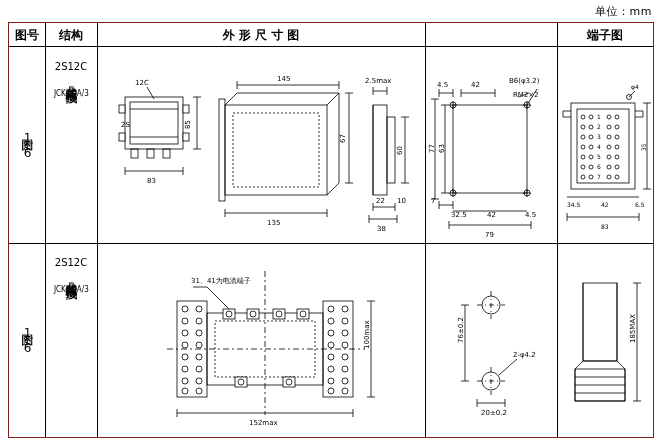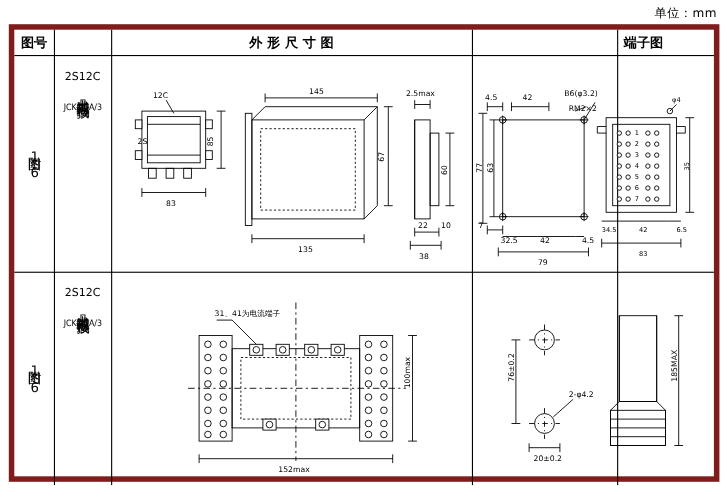--- a/index.html
+++ b/index.html
@@ -12,21 +12,21 @@
     overflow:hidden;
   }
   .unit{
     position:absolute;top:4px;right:10px;
     font-size:11px;
     letter-spacing:0.5px;
   }
   .table{
     position:absolute;left:8px;top:22px;
     width:646px;height:416px;
-    border:5px solid #7f1d1d;
+    border:1px solid #7f1d1d;
     box-sizing:border-box;
   }
   
   .hrow{
     position:absolute;left:0;top:0;width:100%;height:24px;
     border-bottom:1px solid #000;box-sizing:border-box;
   }
   .cell-head{
     position:absolute;top:0;height:24px;
     display:flex;align-items:center;justify-content:center;
@@ -34,21 +34,21 @@
     box-sizing:border-box;
   }
   .vline{position:absolute;top:0;width:0;border-left:1px solid #000;}
   .hline{position:absolute;left:0;width:100%;border-top:1px solid #000;}
 
   
   .c1{left:0;width:36px;}
   .c2{left:36px;width:52px;}
   .c3{left:88px;width:328px;}
   .c4{left:416px;width:132px;}
-  .c5{left:524px;width:96px;text-align:right;}
+  .c5{left:548px;width:96px;text-align:right;}
 
   .rowA{top:24px;height:196px;}
   .rowB{top:220px;height:194px;}
 
   .cellbox{position:absolute;box-sizing:border-box;}
 
   .vtext{
     writing-mode:vertical-rl;
     text-orientation:upright;
     font-size:12px;
@@ -70,20 +70,21 @@
 </style>
 </head>
 <body>
 
 <div class="unit">单位：mm</div>
 
 <div class="table">
 
   <div class="hrow">
     <div class="cell-head c1">图号</div>
+    <div class="cell-head c2">结构</div>
     <div class="cell-head c3">外 形 尺 寸 图</div>
     <div class="cell-head c5">端子图</div>
   </div>
 
   <div class="vline" style="left:36px;height:414px;"></div>
   <div class="vline" style="left:88px;height:414px;"></div>
   <div class="vline" style="left:416px;height:414px;"></div>
   <div class="vline" style="left:548px;height:414px;"></div>
 
   <div class="hline" style="top:220px;"></div>

